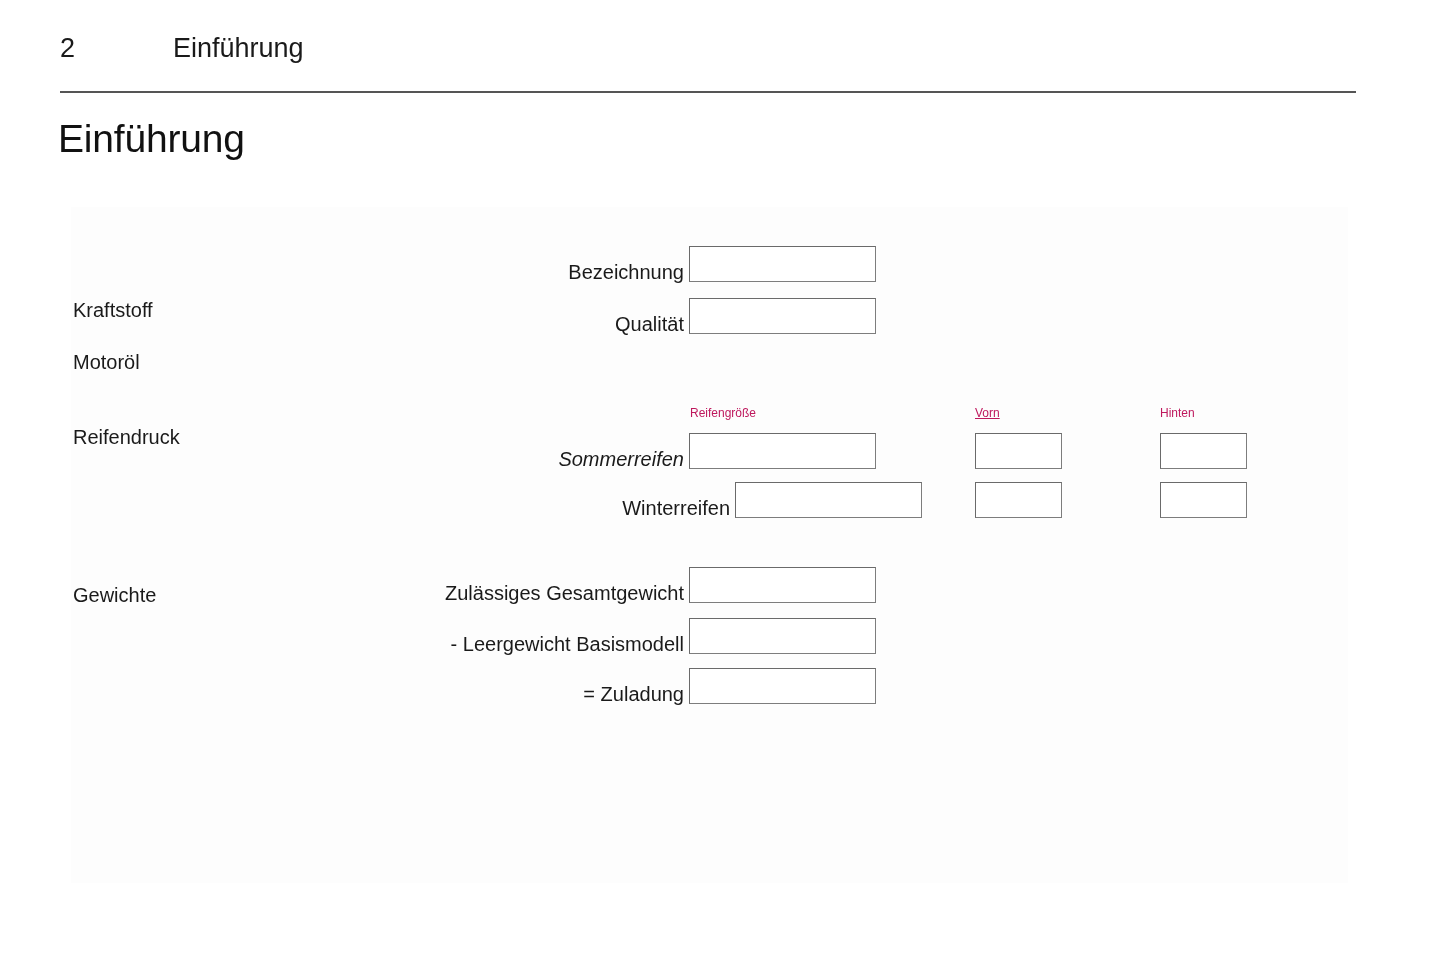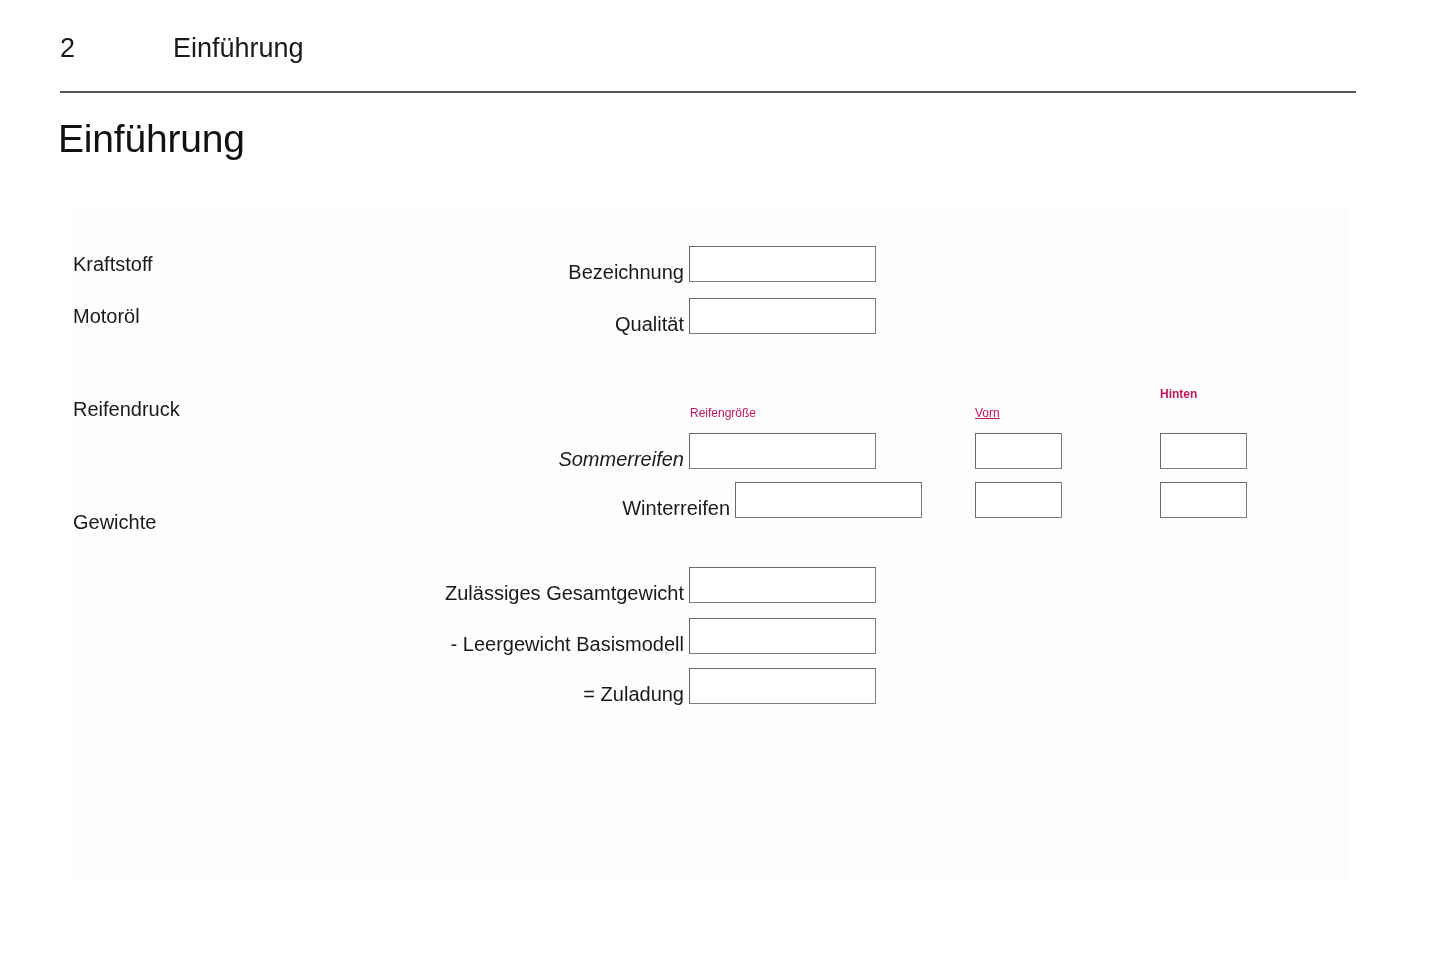--- a/index.html
+++ b/index.html
@@ -80,20 +80,21 @@
   }
 
   
   .section-label {
     position: absolute;
     left: 73px;
     font-size: 20px;
     line-height: 36px;
     color: #1a1a1a;
     white-space: nowrap;
+    margin-top: 46px;
   }
 
   
   .form-row {
     position: absolute;
     height: 36px;
   }
   .row-caption {
     position: absolute;
     right: 100%;
@@ -138,37 +139,37 @@
   <span class="running-title">Einführung</span>
 </div>
 <div class="header-rule"></div>
 
 <div class="chapter-title">Einführung</div>
 
 <div class="form-area">
 
   <div class="section-label" style="top:246px;">Kraftstoff</div>
   <div class="section-label" style="top:298px;">Motoröl</div>
-  <div class="section-label" style="top:391px;">Reifendruck</div>
-  <div class="section-label" style="top:504px;">Gewichte</div>
+  <div class="section-label" style="top:373px;">Reifendruck</div>
+  <div class="section-label" style="top:531px;">Gewichte</div>
 
   <div class="form-row" style="left:689px; top:246px; width:187px;">
     <span class="row-caption">Bezeichnung</span>
     <div class="field-box wide"></div>
   </div>
 
   <div class="form-row" style="left:689px; top:298px; width:194px;">
     <span class="row-caption">Qualität</span>
     <div class="field-box wide"></div>
   </div>
 
 
   <div class="column-head" style="left:690px; top:395px;">Reifengröße</div>
   <div class="column-head" style="left:975px; top:395px;text-decoration:underline;">Vorn</div>
-  <div class="column-head" style="left:1160px; top:376px;font-weight:bold;">Hinten</div>
+  <div class="column-head" style="left:1160px; top:395px;">Hinten</div>
 
   <div class="form-row" style="left:689px; top:433px; width:187px;font-style:italic;">
     <span class="row-caption">Sommerreifen</span>
     <div class="field-box wide"></div>
   </div>
   <div class="form-row" style="left:975px; top:433px; width:87px;">
     <div class="field-box small"></div>
   </div>
   <div class="form-row" style="left:1160px; top:433px; width:87px;">
     <div class="field-box small"></div>

